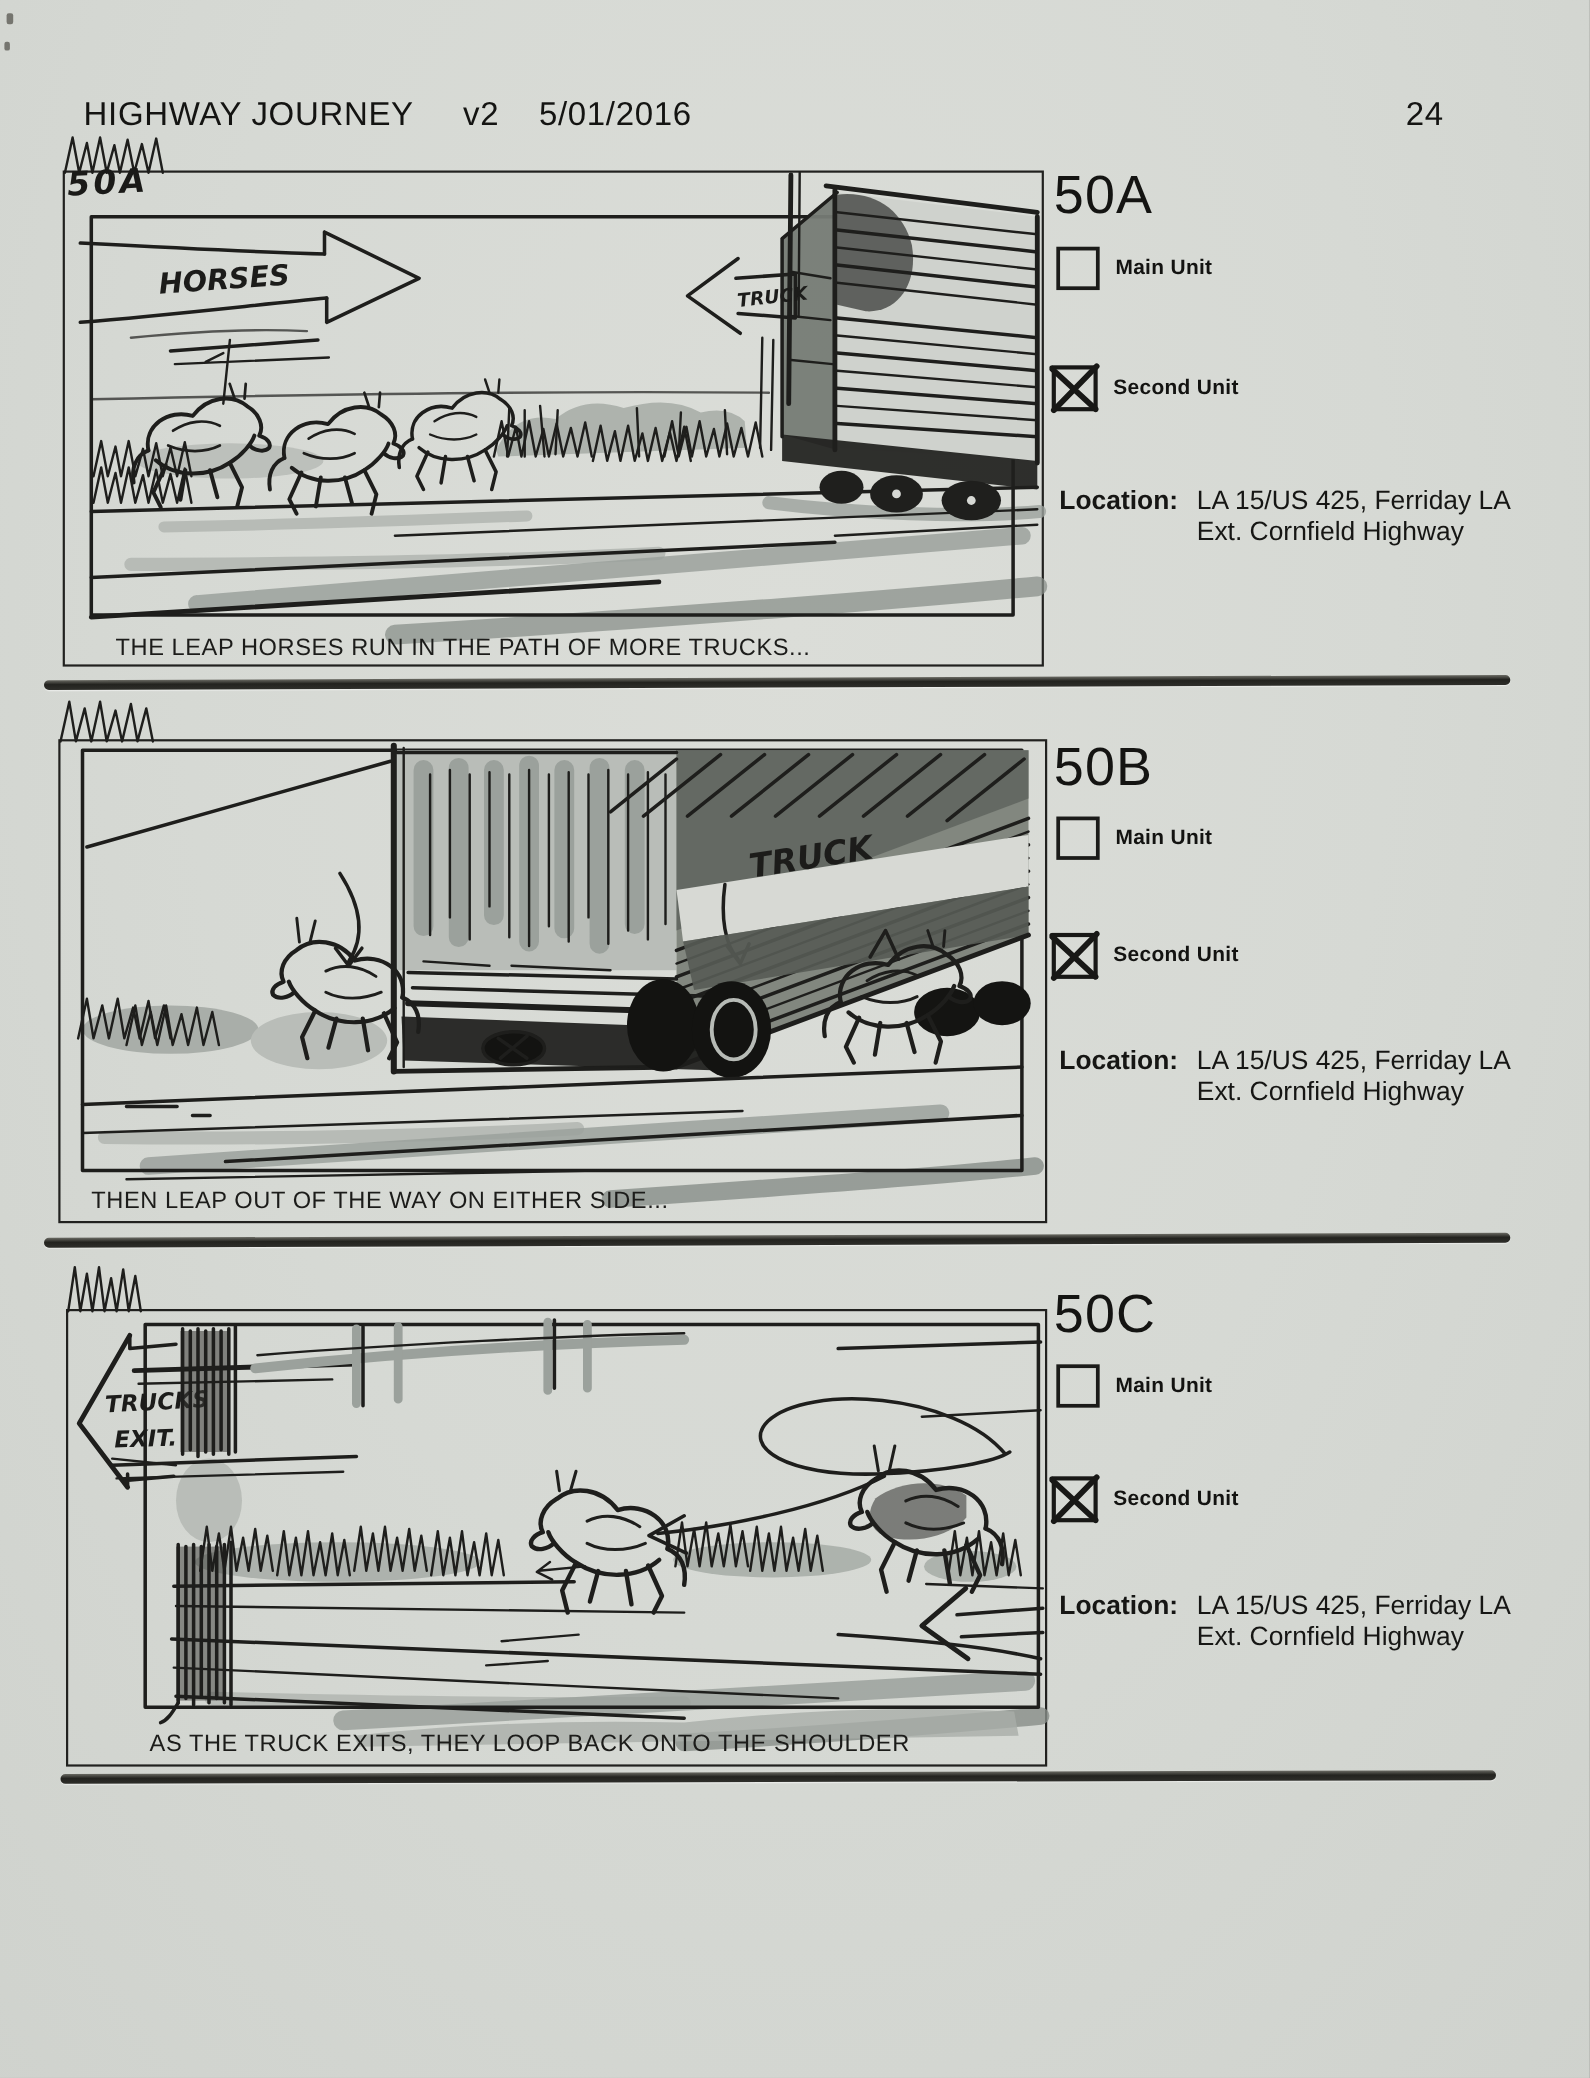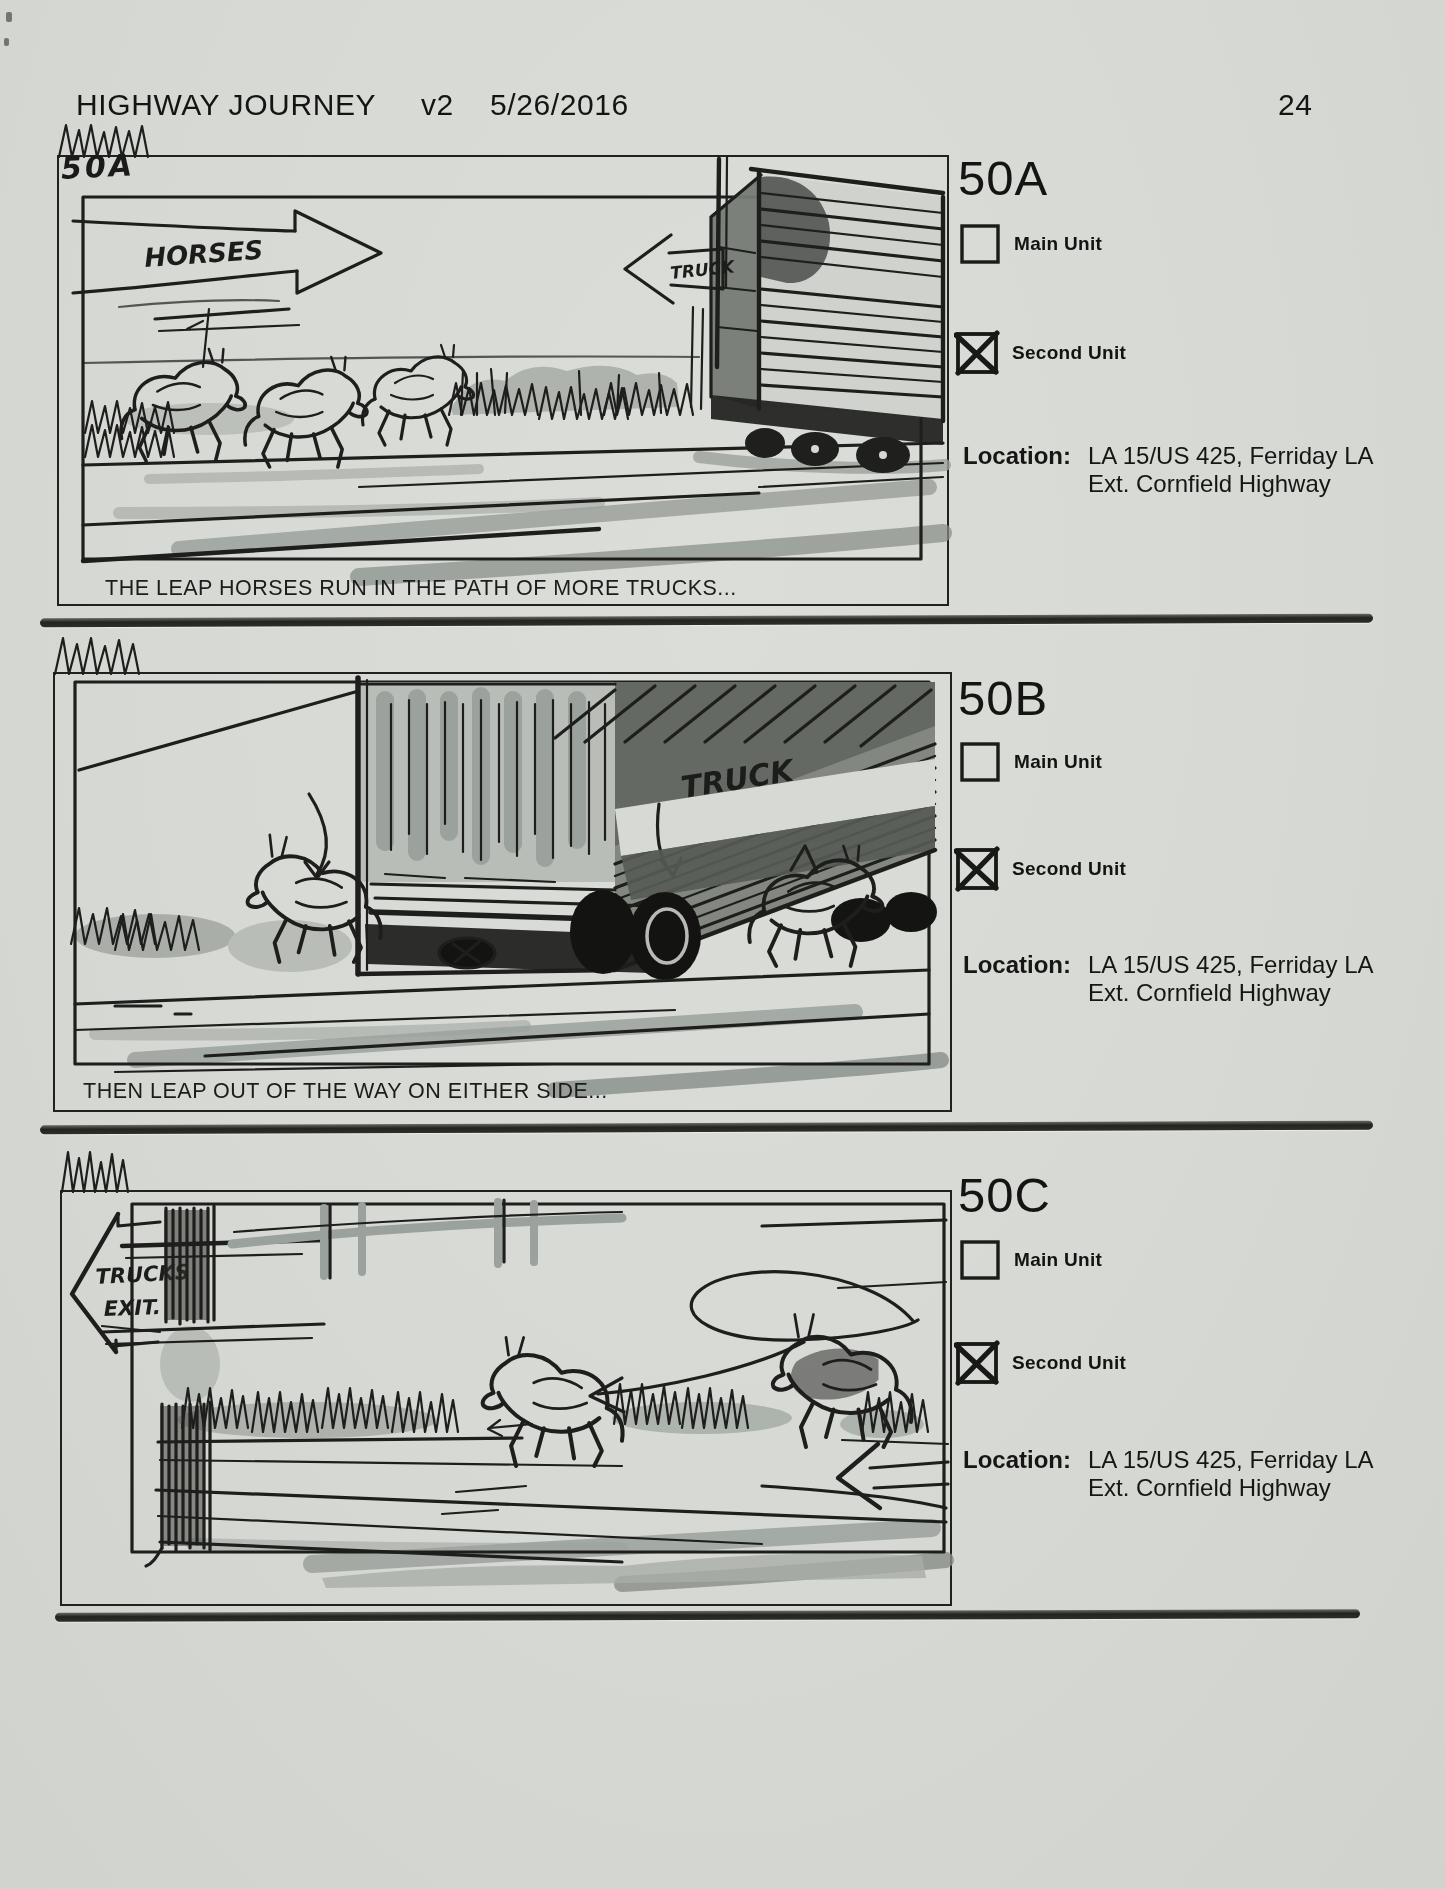--- a/index.html
+++ b/index.html
@@ -45,21 +45,21 @@
 </head>
 <body>
 
 <div class="page">
 
   <div class="speck" style="left:6px;top:12px;width:6px;height:10px;"></div>
   <div class="speck" style="left:4px;top:38px;width:5px;height:8px;"></div>
 
   <div class="hdr" style="left:76px;">HIGHWAY JOURNEY</div>
   <div class="hdr" style="left:421px;">v2</div>
-  <div class="hdr" style="left:490px;">5/26/2016</div>
+  <div class="hdr" style="left:490px;">5/01/2016</div>
   <div class="hdr" style="left:1253px;margin-left:25px;">24</div>
 
   <div class="panel" style="left:57px;top:155px;width:888px;height:447px;">
     <div class="corner-label">50A</div>
     <svg class="sketch" viewBox="0 0 888 447">
 
       <path class="fG" d="M392,252 q18,-36 54,-28 q26,-22 62,-10 q42,-12 70,4 q26,-6 40,8 l2,24 l-226,8 Z" opacity=".9"></path>
       <ellipse class="fg2" cx="150" cy="262" rx="85" ry="16" opacity=".9"></ellipse>
       <path class="gB" stroke-width="12" d="M60,356 C240,356 420,352 540,346"></path>
       <path class="gA" stroke-width="16" d="M120,392 C400,368 680,344 870,330" opacity=".85"></path>
@@ -350,20 +350,21 @@
       <use href="#zzC" x="800" y="240"></use>
 
       <path class="k k3" d="M96,250 L460,246"></path>
       <path class="k k2" d="M98,268 L560,274"></path>
       <path class="k k3" d="M94,298 L884,330"></path>
       <path class="k k2" d="M96,324 L700,352"></path>
       <path class="k k3" d="M98,350 L560,370"></path>
       <path class="k k3" d="M700,294 C790,300 850,308 884,316"></path>
       <path class="k k2" d="M780,248 L886,252"></path>
     </svg>
+    <div class="caption" style="left:74px;top:381px;">AS THE TRUCK EXITS, THEY LOOP BACK ONTO THE SHOULDER</div>
   </div>
 
   <div class="panel-id" style="top:1167px;">50C</div>
   <div class="chk" style="left:958px;top:1238px;">
     <svg width="44" height="44" viewBox="0 0 44 44">
         <rect x="4" y="4" width="36" height="36" fill="none" stroke="#1b1b19" stroke-width="3.4"></rect>
       </svg>
     <span class="lbl">Main Unit</span>
   </div>
   <div class="chk" style="left:954px;top:1340px;">

